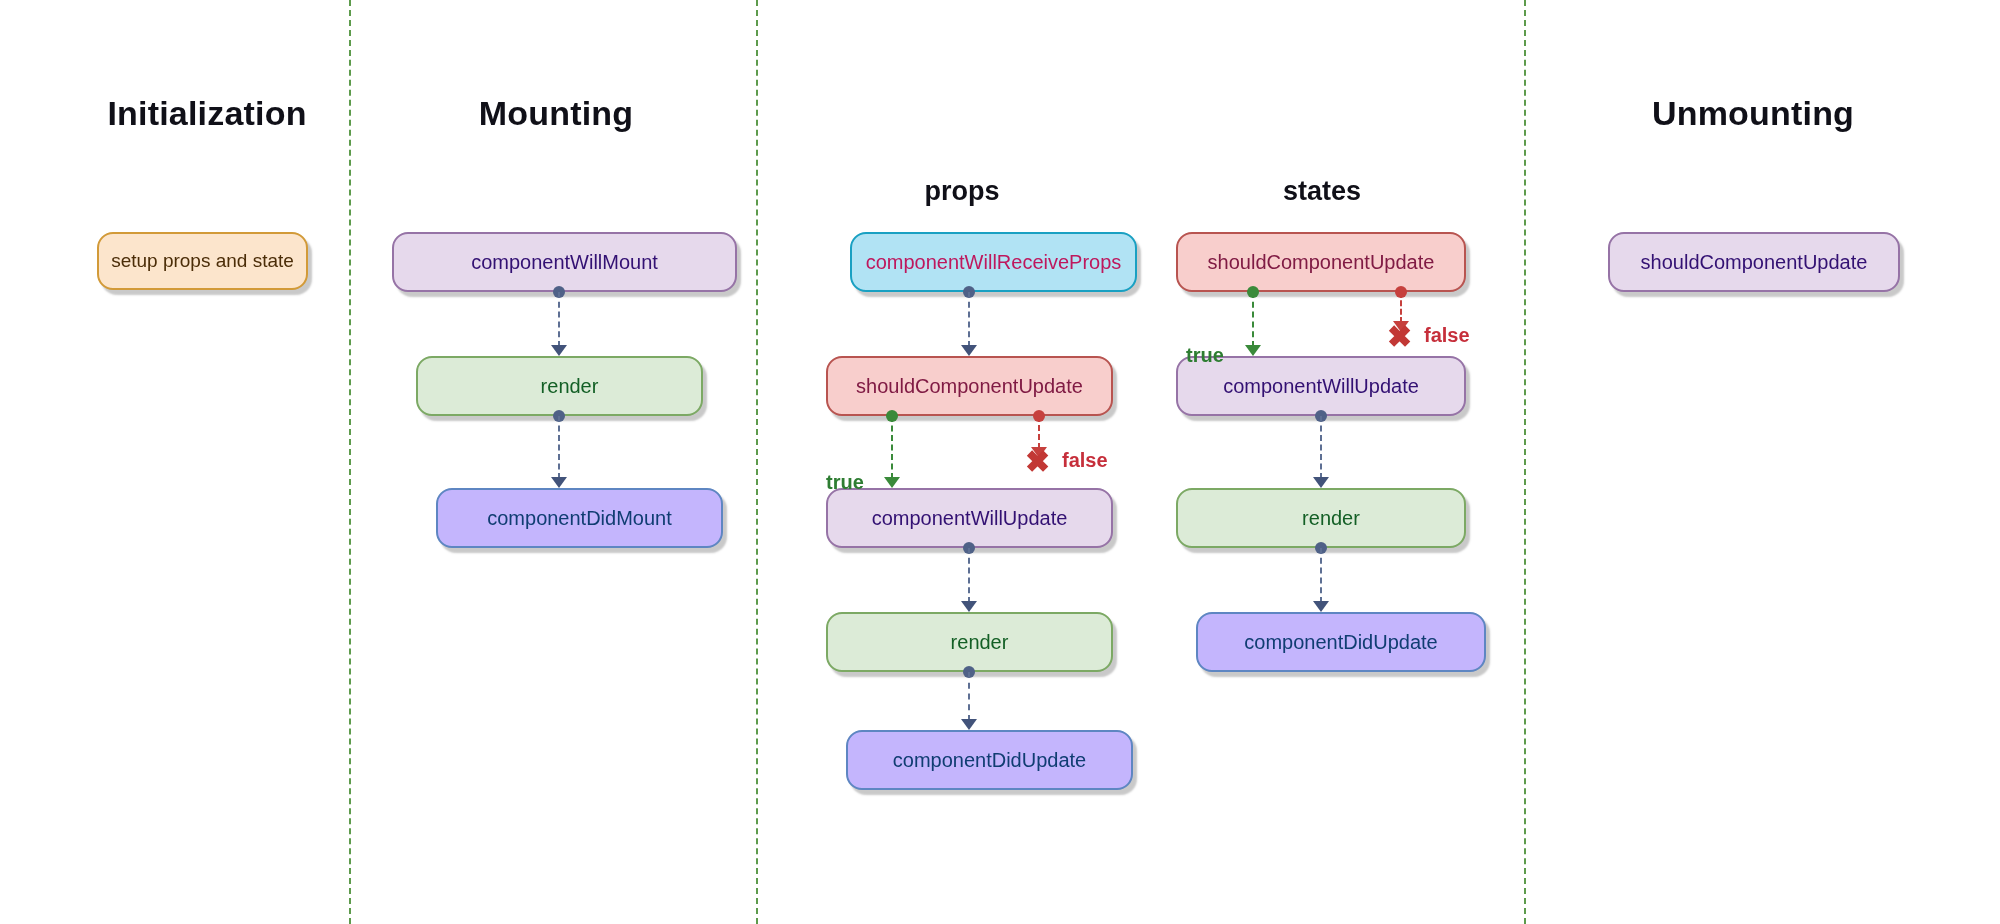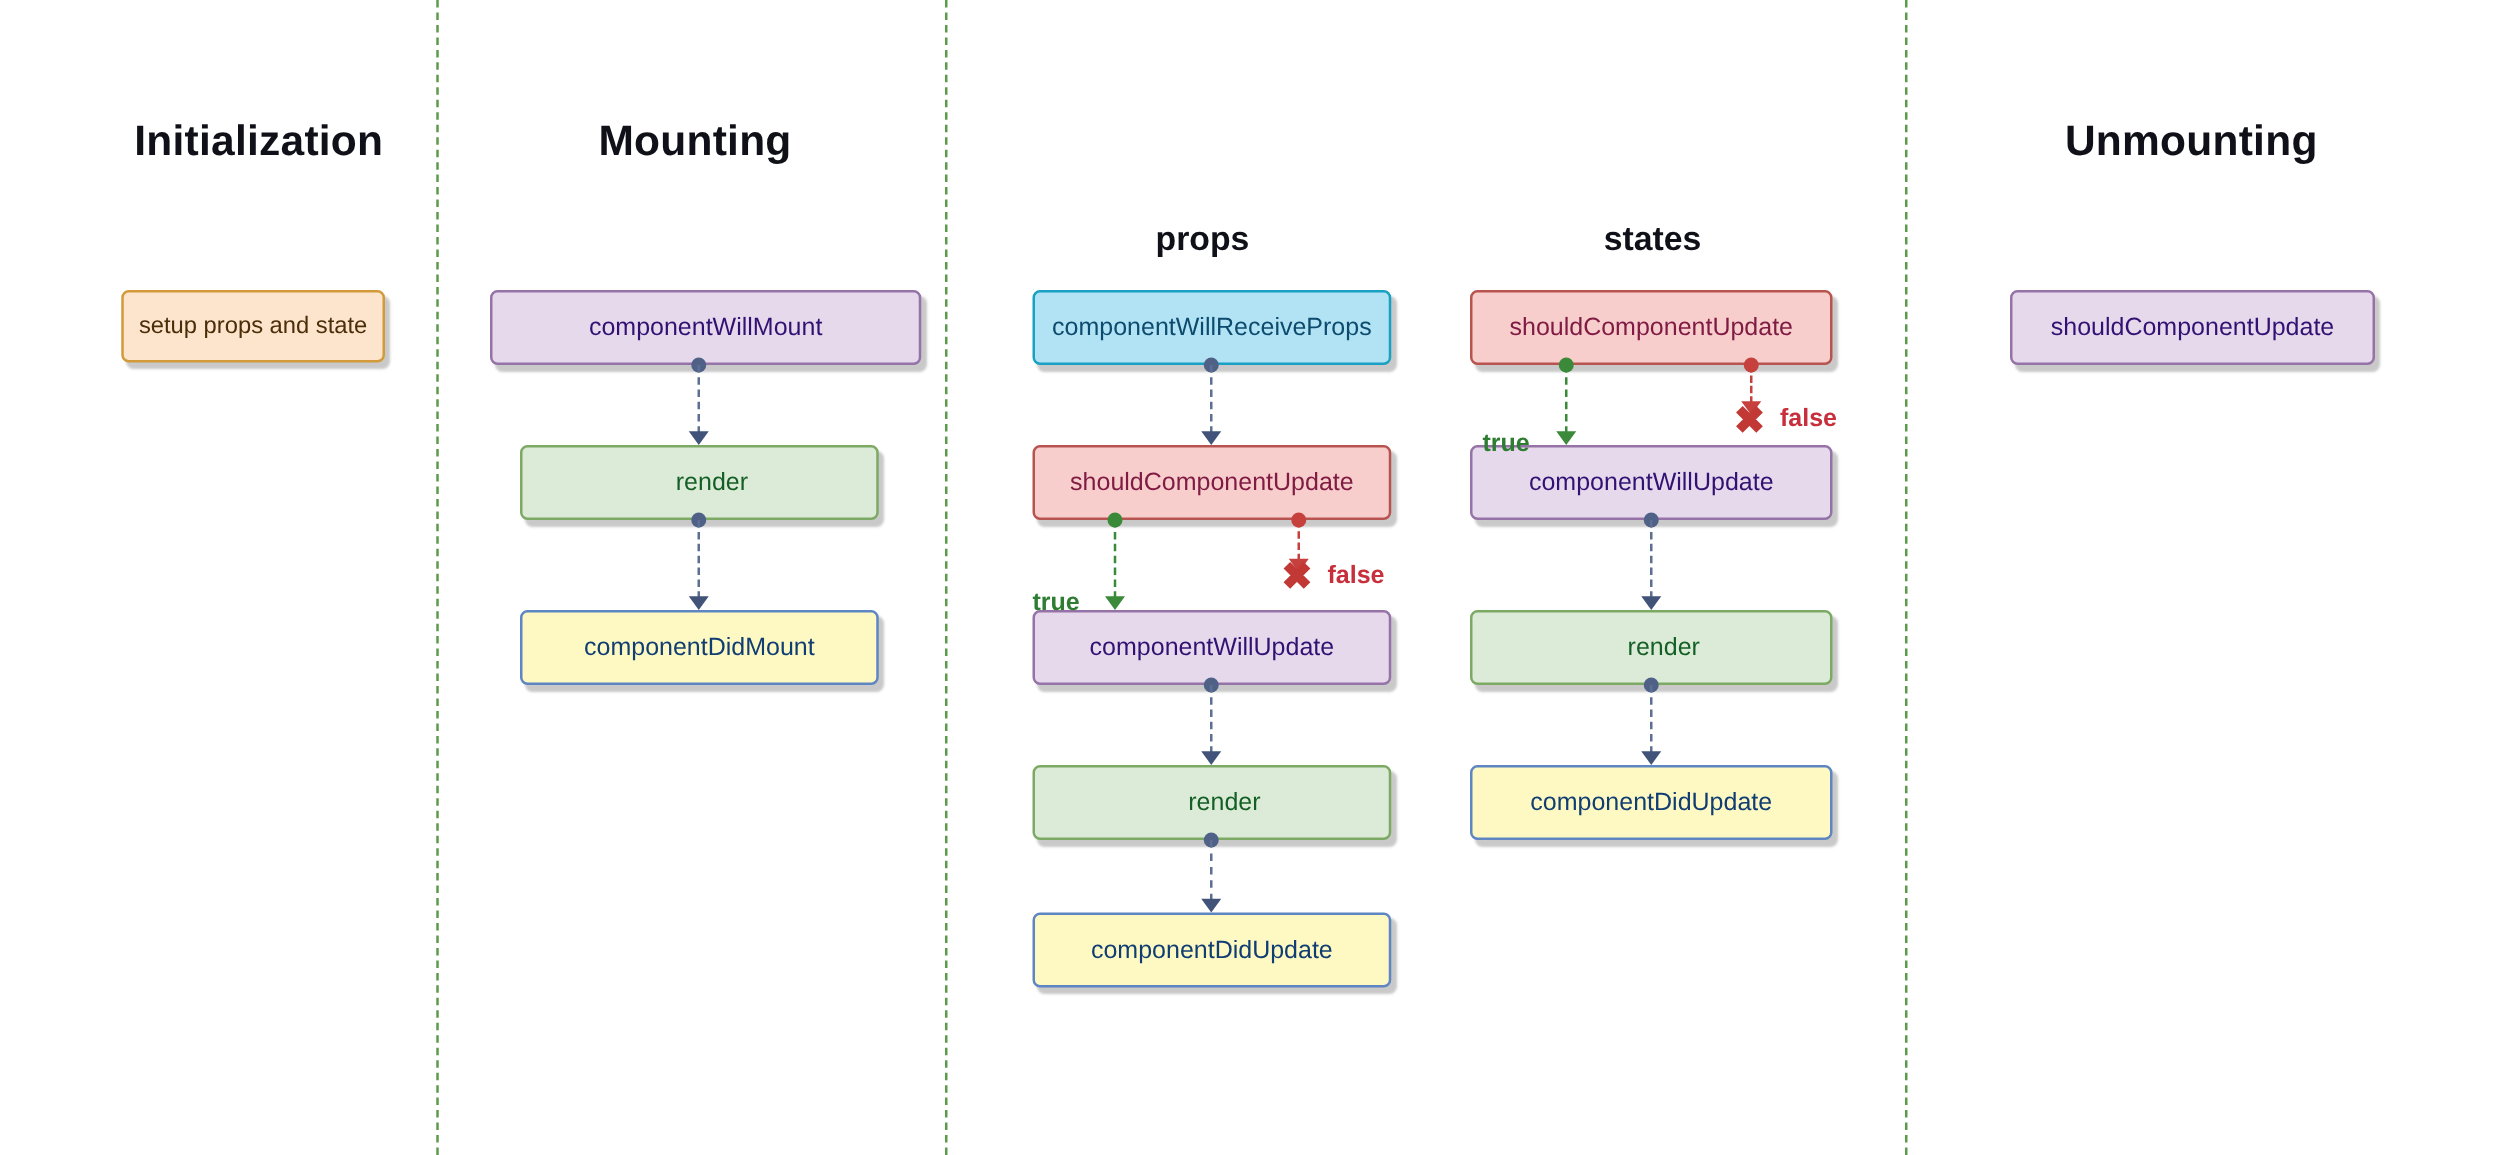--- a/index.html
+++ b/index.html
@@ -2,29 +2,29 @@
 <html><head>
 <meta charset="utf-8">
 <style>
   html,body{margin:0;padding:0;background:#ffffff;}
   .canvas{position:relative;width:2000px;height:924px;background:#ffffff;overflow:hidden;
           font-family:"Liberation Sans", sans-serif;}
   .sep{position:absolute;top:0;height:924px;width:0;border-left:2px dashed #5d9b4c;}
   .title{position:absolute;width:320px;text-align:center;font-size:34px;font-weight:600;
          color:#101018;letter-spacing:.2px;}
   .subtitle{position:absolute;width:200px;text-align:center;font-size:27px;font-weight:700;color:#101018;}
-  .node{position:absolute;height:60px;border-radius:6px;display:flex;align-items:center;
+  .node{position:absolute;height:60px;border-radius:16px;display:flex;align-items:center;
         justify-content:center;font-size:20px;box-shadow:4px 5px 2px rgba(120,120,120,.40);
         border:2px solid;box-sizing:border-box;}
   .node span{white-space:nowrap;}
   .orange{background:#fce5cc;border-color:#d29a38;color:#4b2d08;}
   .purple{background:#e6d9ec;border-color:#9673a6;color:#331173;}
   .green {background:#dcebd7;border-color:#7ca964;color:#135f25;padding-left:20px;}
-  .blue  {background:#fef9c3;border-color:#5e86c2;color:#103d72;}
-  .cyan  {background:#b1e3f4;border-color:#19a0c2;color:#0c4a6e;}
+  .blue  {background:#c4b5fd;border-color:#5e86c2;color:#103d72;margin-left:20px;}
+  .cyan  {background:#b1e3f4;border-color:#19a0c2;color:#be185d;margin-left:24px;}
   .red   {background:#f8cecc;border-color:#b85450;color:#801b44;}
   .conn{position:absolute;width:16px;}
   .conn .line{position:absolute;left:7px;top:0;bottom:9px;width:0;border-left:2px dashed;}
   .conn .dot{position:absolute;left:2px;top:-6px;width:12px;height:12px;border-radius:50%;}
   .conn .head{position:absolute;left:0;bottom:0;width:0;height:0;
               border-left:8px solid transparent;border-right:8px solid transparent;
               border-top:11px solid;}
   .conn.gray .line{border-left-color:#5d6f93;}
   .conn.gray .dot{background:#4f6187;}
   .conn.gray .head{border-top-color:#42537a;}

